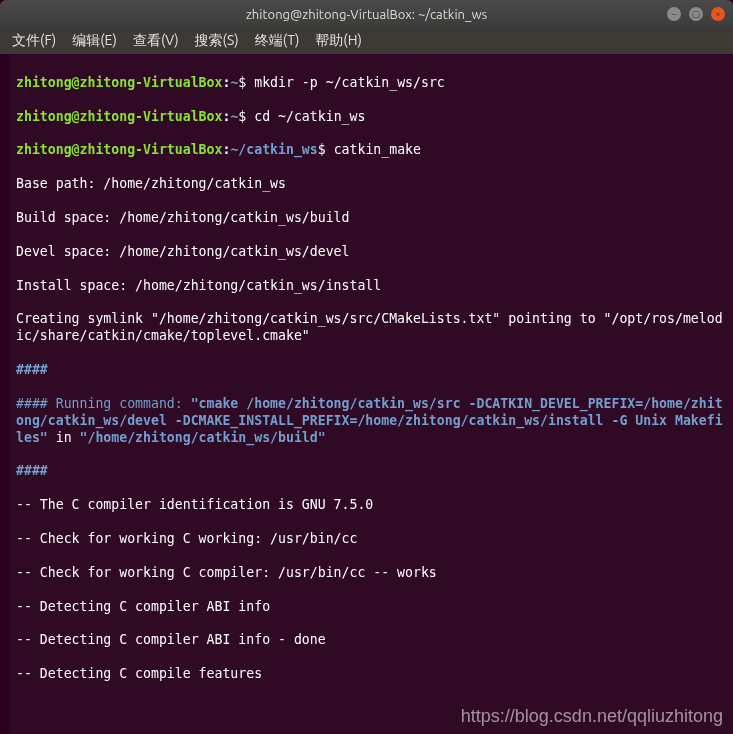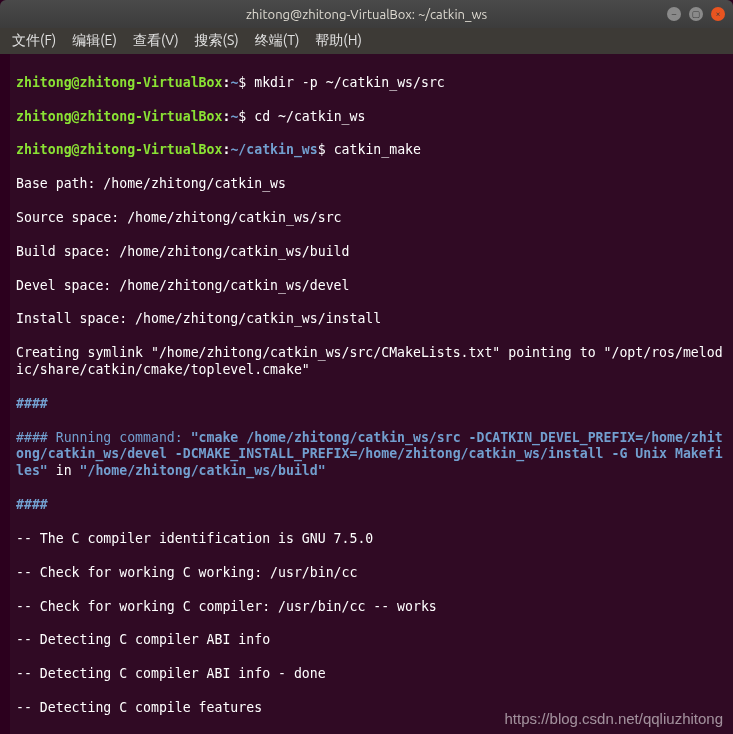--- a/index.html
+++ b/index.html
@@ -74,21 +74,21 @@
   .hash { color: #729fcf; font-weight: bold; }
   .hashline { color: #729fcf; font-weight: normal; }
   .quoted { color: #729fcf; font-weight: bold; }
   .kw-in { color: #ffffff; }
   .watermark {
     position: absolute;
     bottom: 6px;
     right: 10px;
     color: rgba(255,255,255,0.55);
     font-family: sans-serif;
-    font-size: 15px;
+    font-size: 18px;
   }
   .line { display: block; }
 </style>
 </head>
 <body>
 
 <div class="titlebar">
   <span>zhitong@zhitong-VirtualBox: ~/catkin_ws</span>
   <div class="window-controls">
     <div class="wbtn min">–</div>
@@ -104,21 +104,20 @@
   <span class="menuitem">搜索(S)</span>
   <span class="menuitem">终端(T)</span>
   <span class="menuitem">帮助(H)</span>
 </div>
 
 <div class="terminal">
 <span class="line"><span class="p-user">zhitong@zhitong-VirtualBox</span><span class="p-colon">:</span><span class="p-path">~</span><span class="p-dollar">$</span><span class="cmd"> mkdir -p ~/catkin_ws/src</span></span>
 <span class="line"><span class="p-user">zhitong@zhitong-VirtualBox</span><span class="p-colon">:</span><span class="p-path">~</span><span class="p-dollar">$</span><span class="cmd"> cd ~/catkin_ws</span></span>
 <span class="line"><span class="p-user">zhitong@zhitong-VirtualBox</span><span class="p-colon">:</span><span class="p-path">~/catkin_ws</span><span class="p-dollar">$</span><span class="cmd"> catkin_make</span></span>
 <span class="line out">Base path: /home/zhitong/catkin_ws</span>
-<span class="line out">Source space: /home/zhitong/catkin_ws/src</span>
 <span class="line out">Build space: /home/zhitong/catkin_ws/build</span>
 <span class="line out">Devel space: /home/zhitong/catkin_ws/devel</span>
 <span class="line out">Install space: /home/zhitong/catkin_ws/install</span>
 <span class="line out">Creating symlink "/home/zhitong/catkin_ws/src/CMakeLists.txt" pointing to "/opt/ros/melodic/share/catkin/cmake/toplevel.cmake"</span>
 <span class="line hash">####</span>
 <span class="line"><span class="hashline">#### Running command: </span><span class="quoted">"cmake /home/zhitong/catkin_ws/src -DCATKIN_DEVEL_PREFIX=/home/zhitong/catkin_ws/devel -DCMAKE_INSTALL_PREFIX=/home/zhitong/catkin_ws/install -G Unix Makefiles"</span><span class="kw-in"> in </span><span class="quoted">"/home/zhitong/catkin_ws/build"</span></span>
 <span class="line hash">####</span>
 <span class="line out">-- The C compiler identification is GNU 7.5.0</span>
 <span class="line out">-- Check for working C working: /usr/bin/cc</span>
 <span class="line out">-- Check for working C compiler: /usr/bin/cc -- works</span>

